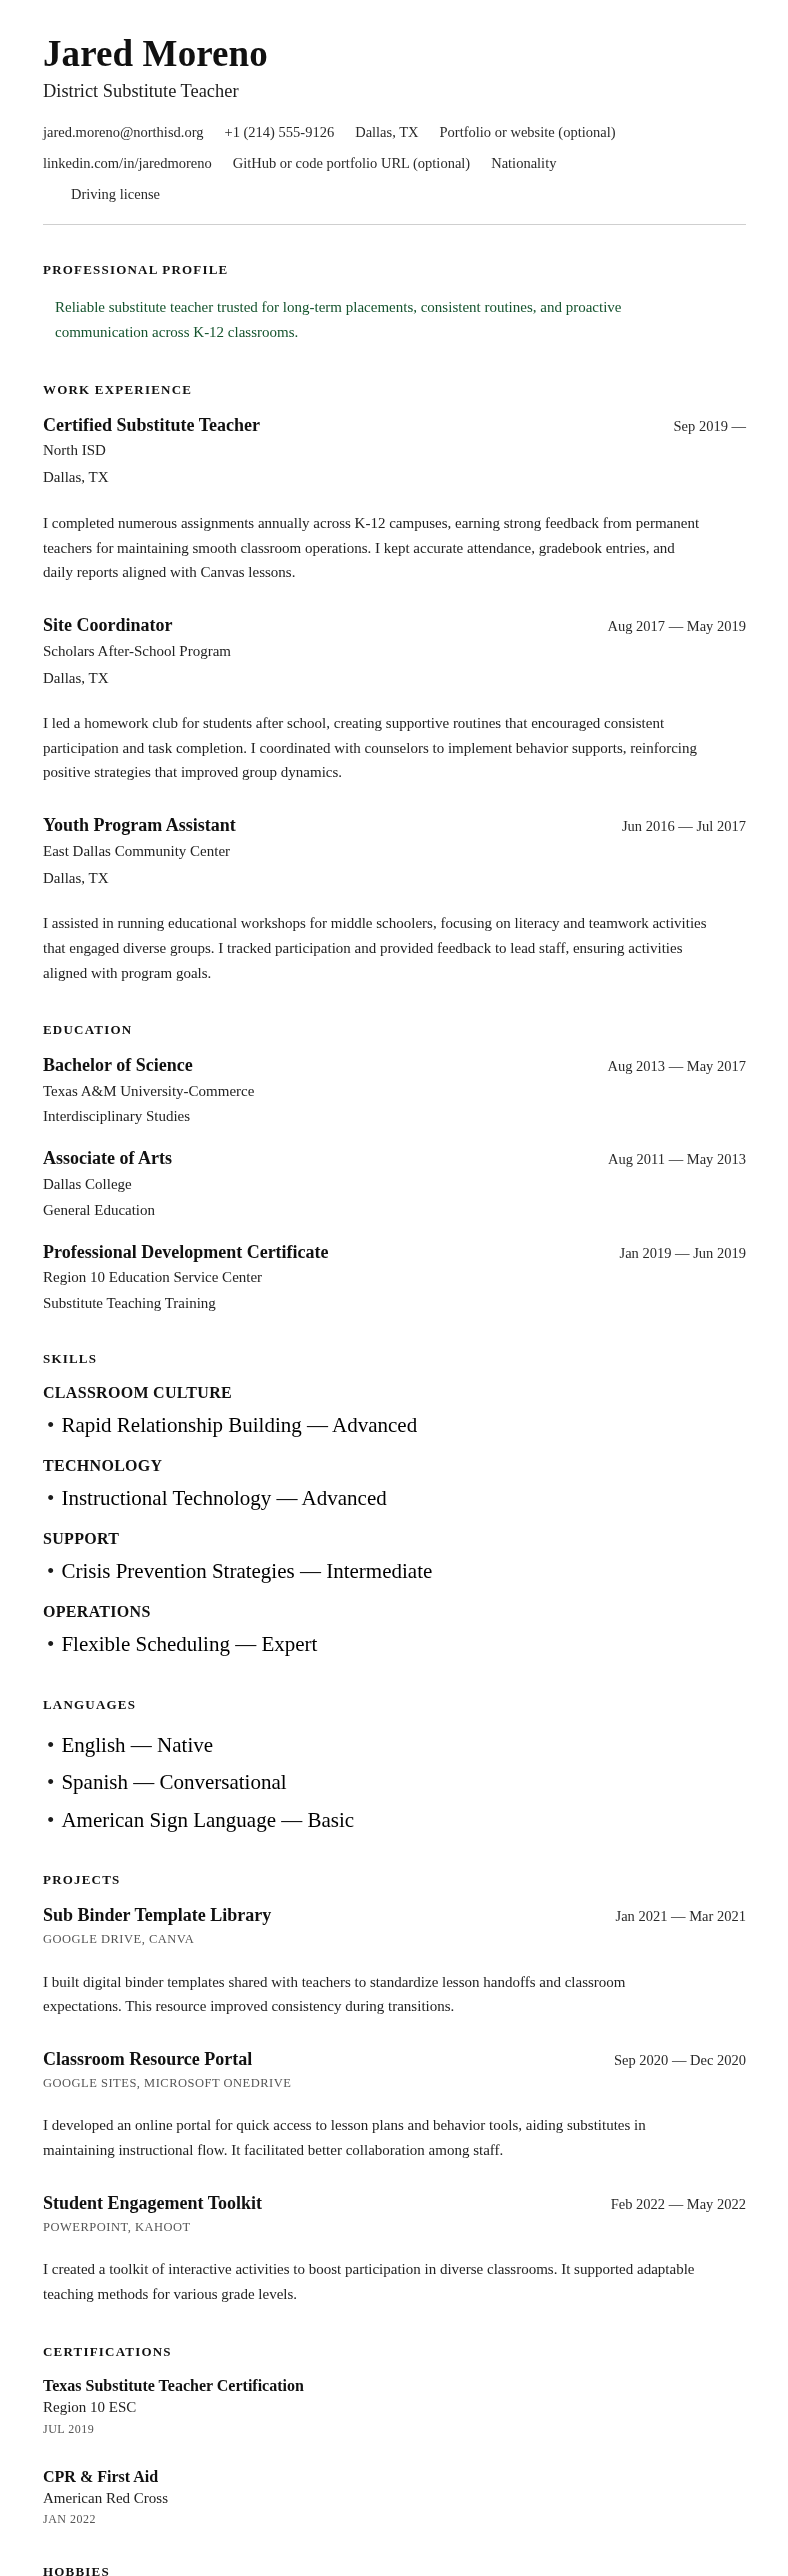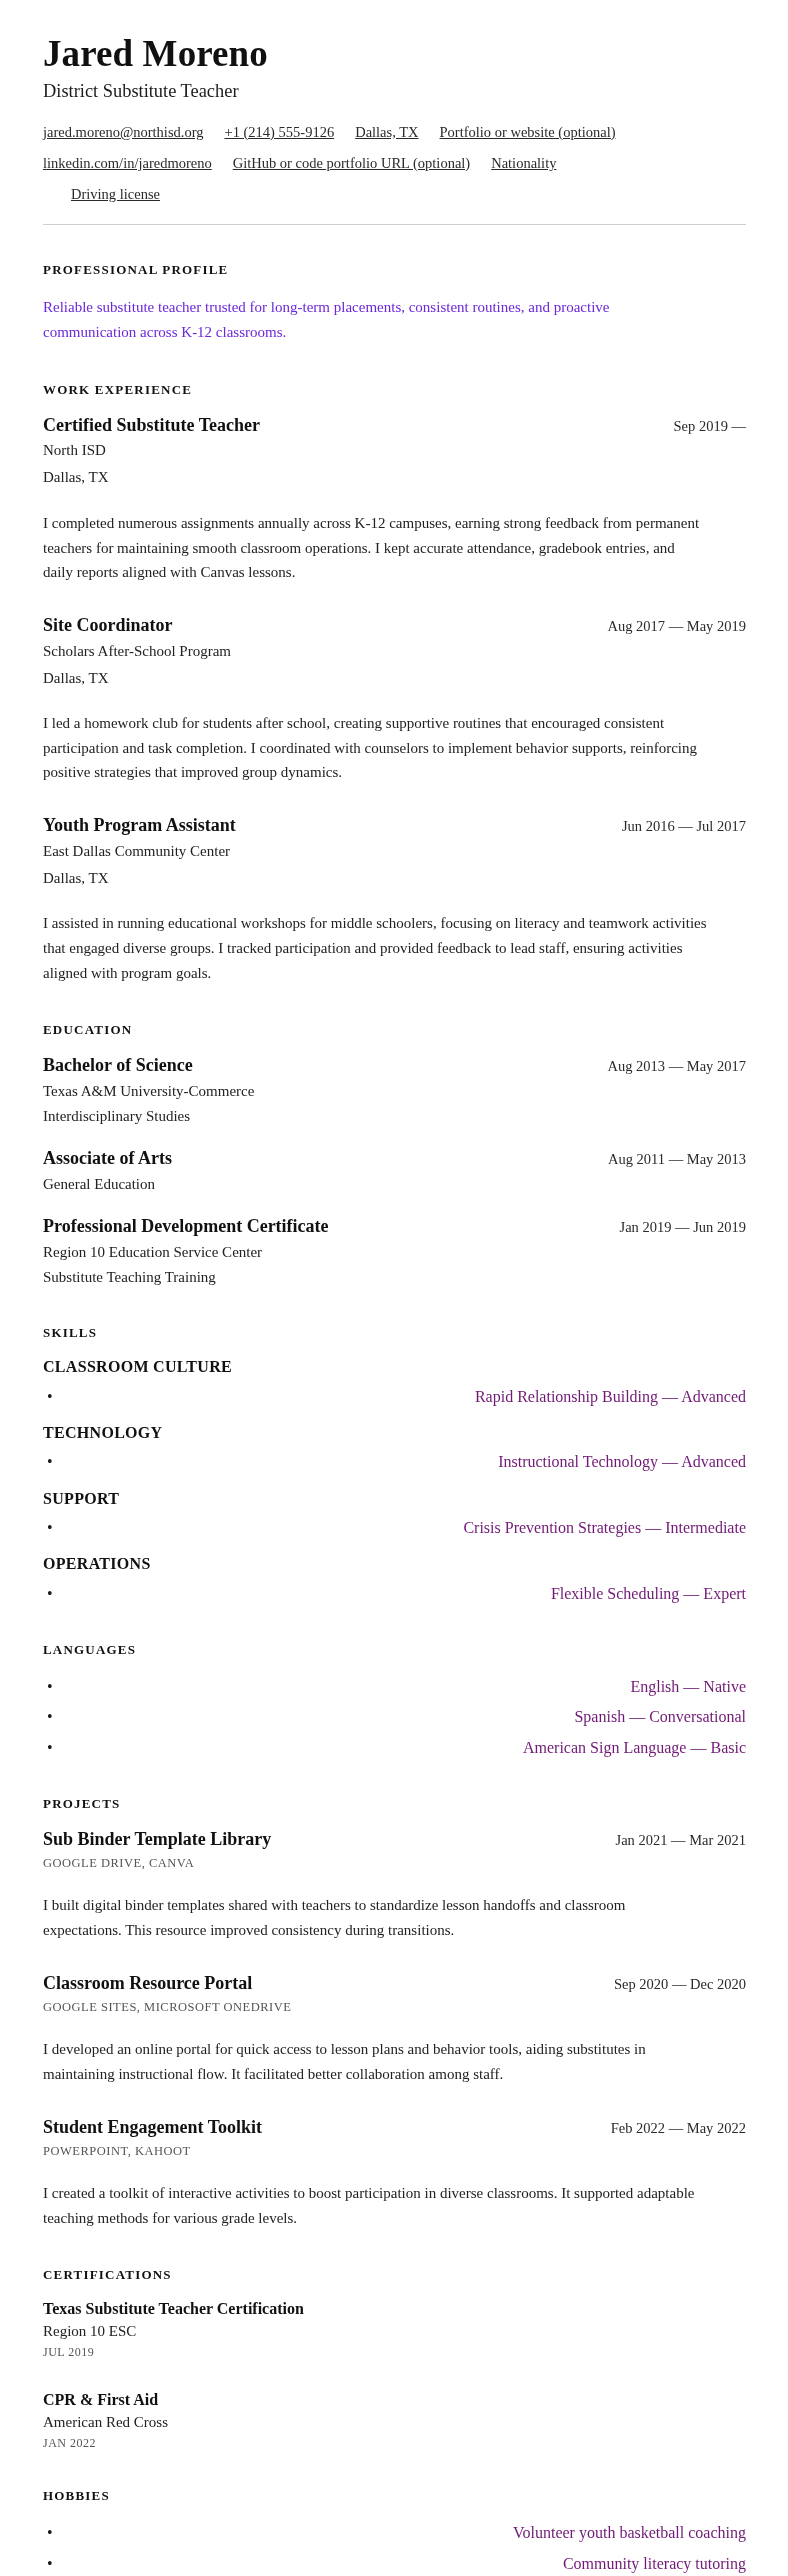--- a/index.html
+++ b/index.html
@@ -10,56 +10,56 @@
     font-family: "Liberation Serif", "DejaVu Serif", serif;
     color: #1c1c1c;
     -webkit-font-smoothing: antialiased;
   }
   .page { padding: 33px 43px 39px 43px; width: 789px; }
 
   
   .person-name { font-size: 37px; font-weight: 700; color: #111; line-height: 1.15; letter-spacing: 0.1px; }
   .person-title { font-size: 18.4px; font-weight: 400; color: #1c1c1c; margin-top: 5.3px; }
   .contact { margin-top: 21px; }
-  .contact-row { display: flex; flex-wrap: nowrap; column-gap: 21px; margin-bottom: 12px; font-size: 14.5px; color: #2a2a2a; line-height: 1.3; text-decoration: underline; }
+  .contact-row { display: flex; flex-wrap: nowrap; column-gap: 21px; margin-bottom: 12px; font-size: 14.5px; color: #2a2a2a; line-height: 1.3; }
   .contact-row:last-child { margin-bottom: 0; margin-left: 28px; }
   .contact-row span { white-space: nowrap; }
 
   hr.divider { border: 0; border-top: 0.7px solid #cfcfcf; margin: 21px 0 0 0; }
 
   
   .section { margin-top: 37px; }
   .section-heading {
     font-size: 13px; font-weight: 700; color: #111;
     letter-spacing: 1.2px; text-transform: uppercase;
     margin-bottom: 17px;
   }
 
-  .profile-text { font-size: 15px; line-height: 1.65; color: #6d28d9; max-width: 657px; }
+  .profile-text { font-size: 15px; line-height: 1.65; color: #14532d; max-width: 657px; margin-left: 12px; }
 
   
   .entry { margin-bottom: 30px; }
   .entry:last-child { margin-bottom: 0; }
   .entry-head { display: flex; justify-content: space-between; align-items: baseline; }
   .entry-title { font-size: 18px; font-weight: 700; color: #111; }
   .entry-date { font-size: 14.5px; color: #2a2a2a; white-space: nowrap; padding-left: 16px; }
   .entry-sub { font-size: 15px; color: #222; margin-top: 4.6px; line-height: 1.4; }
   .entry-loc { font-size: 15px; color: #222; margin-top: 6px; line-height: 1.4; }
   .entry-desc { font-size: 15px; line-height: 1.65; color: #222; margin-top: 22.3px; max-width: 664px; }
   .entry-tools { font-size: 12.5px; color: #555; letter-spacing: 0.5px; margin-top: 6px; text-transform: uppercase; }
 
   
   .edu-entry { margin-bottom: 21px; }
   .edu-entry:last-child { margin-bottom: 0; }
 
   
   .skill-group { margin-bottom: 16px; }
   .skill-category { font-size: 16px; font-weight: 700; color: #111; letter-spacing: 0.3px; text-transform: uppercase; margin-bottom: 8.5px; }
   ul.dot-list { list-style: none; }
-  ul.dot-list li { font-size: 16px; color: #701a75; line-height: 1.45; padding-left: 18.4px; position: relative; margin-bottom: 7.2px; text-align: right; }
+  ul.dot-list li { font-size: 21px; color: #000000; line-height: 1.45; padding-left: 18.4px; position: relative; margin-bottom: 7.2px; }
   ul.dot-list li:last-child { margin-bottom: 0; }
   ul.dot-list li::before { content: "•"; position: absolute; left: 4px; top: 0; color: #1c1c1c; }
 
   
   .cert-entry { margin-bottom: 31px; }
   .cert-entry:last-child { margin-bottom: 0; }
   .cert-name { font-size: 16px; font-weight: 700; color: #111; }
   .cert-issuer { font-size: 15px; color: #222; margin-top: 4.6px; }
   .cert-date { font-size: 12px; color: #555; letter-spacing: 0.5px; margin-top: 5.3px; text-transform: uppercase; }
 </style>
@@ -141,20 +141,21 @@
       </div>
       <div class="entry-sub">Texas A&amp;M University-Commerce</div>
       <div class="entry-sub">Interdisciplinary Studies</div>
     </article>
 
     <article class="edu-entry">
       <div class="entry-head">
         <h3 class="entry-title">Associate of Arts</h3>
         <span class="entry-date">Aug 2011 — May 2013</span>
       </div>
+      <div class="entry-sub">Dallas College</div>
       <div class="entry-sub">General Education</div>
     </article>
 
     <article class="edu-entry">
       <div class="entry-head">
         <h3 class="entry-title">Professional Development Certificate</h3>
         <span class="entry-date">Jan 2019 — Jun 2019</span>
       </div>
       <div class="entry-sub">Region 10 Education Service Center</div>
       <div class="entry-sub">Substitute Teaching Training</div>

